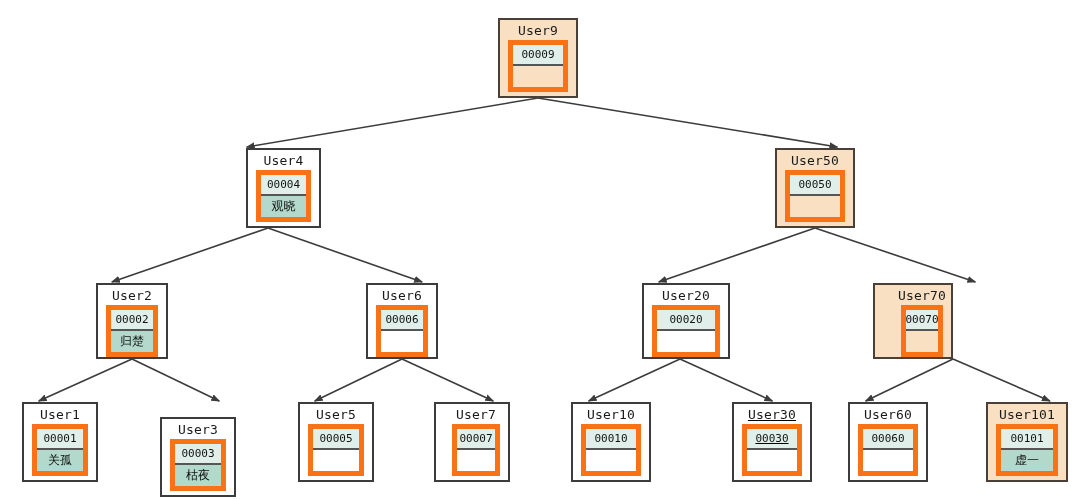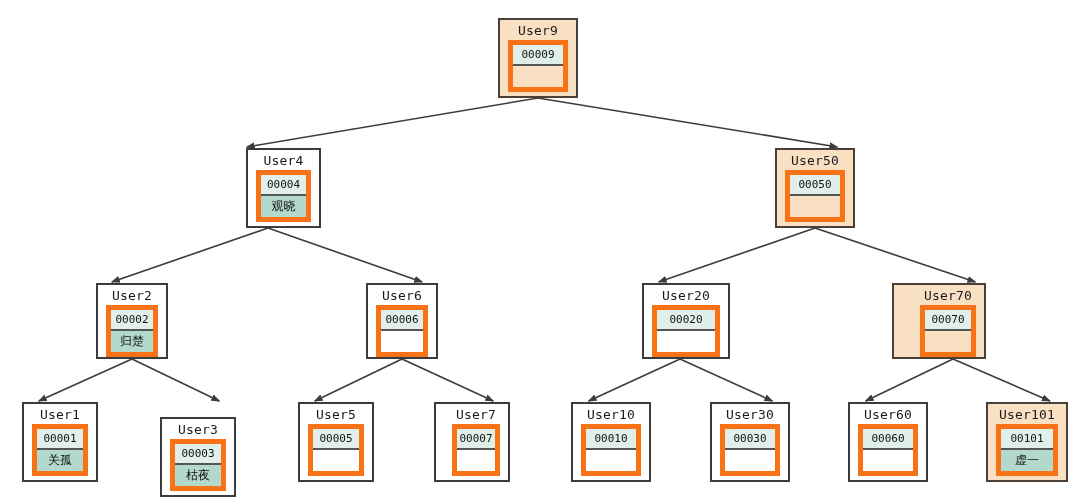--- a/index.html
+++ b/index.html
@@ -150,21 +150,21 @@
           <div class="cell val-empty"></div>
         </div>
       </div>
       <div class="node plain" style="left: 642px; top: 283px; width: 88px; height: 76px;">
         <div class="node-title">User20</div>
         <div class="cells">
           <div class="cell key">00020</div>
           <div class="cell val-empty"></div>
         </div>
       </div>
-      <div class="node highlight" style="left: 892px; top: 283px; width: 94px; height: 76px; padding-left: 18px;">
+      <div class="node highlight" style="left: 873px; top: 283px; width: 80px; height: 76px; padding-left: 18px;">
         <div class="node-title">User70</div>
         <div class="cells">
           <div class="cell key">00070</div>
           <div class="cell val-empty"></div>
         </div>
       </div>
       <div class="node plain" style="left: 22px; top: 402px; width: 76px; height: 80px;">
         <div class="node-title">User1</div>
         <div class="cells">
           <div class="cell key">00001</div>
@@ -196,21 +196,21 @@
           <div class="cell val-empty"></div>
         </div>
       </div>
       <div class="node plain" style="left: 571px; top: 402px; width: 80px; height: 80px;">
         <div class="node-title">User10</div>
         <div class="cells">
           <div class="cell key">00010</div>
           <div class="cell val-empty"></div>
         </div>
       </div>
-      <div class="node plain" style="left: 710px; top: 402px; width: 80px; height: 80px;">
+      <div class="node plain" style="left: 732px; top: 402px; width: 80px; height: 80px; text-decoration: underline;">
         <div class="node-title">User30</div>
         <div class="cells">
           <div class="cell key">00030</div>
           <div class="cell val-empty"></div>
         </div>
       </div>
       <div class="node plain" style="left: 848px; top: 402px; width: 80px; height: 80px;">
         <div class="node-title">User60</div>
         <div class="cells">
           <div class="cell key">00060</div>

